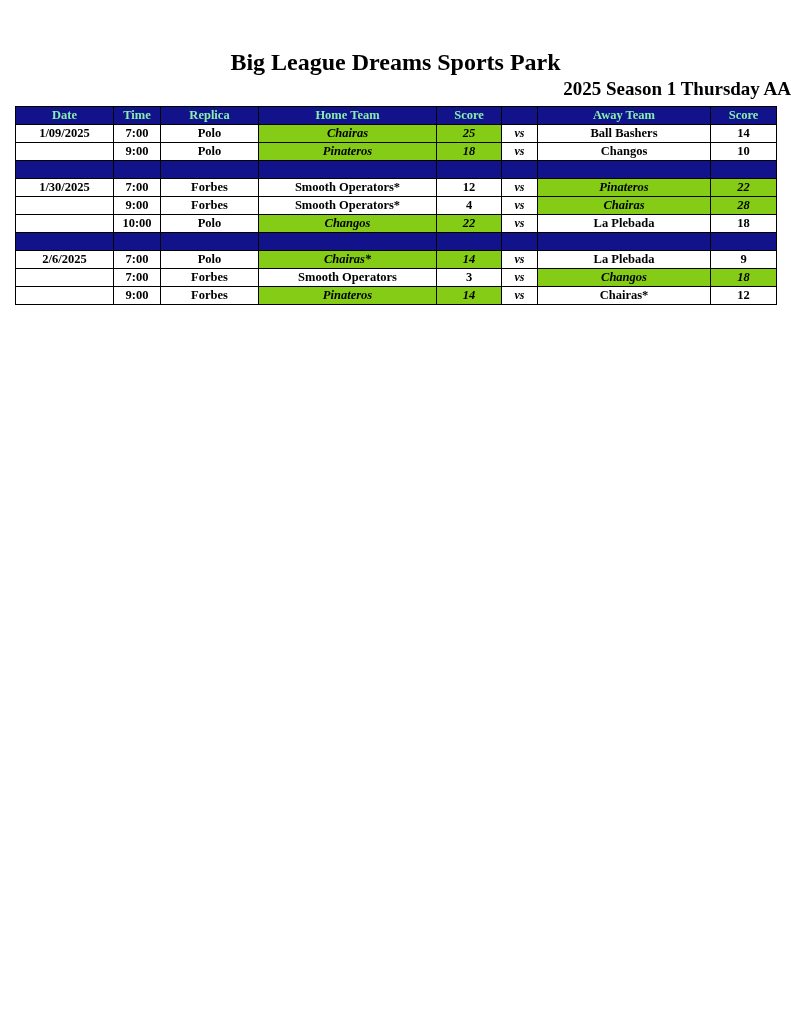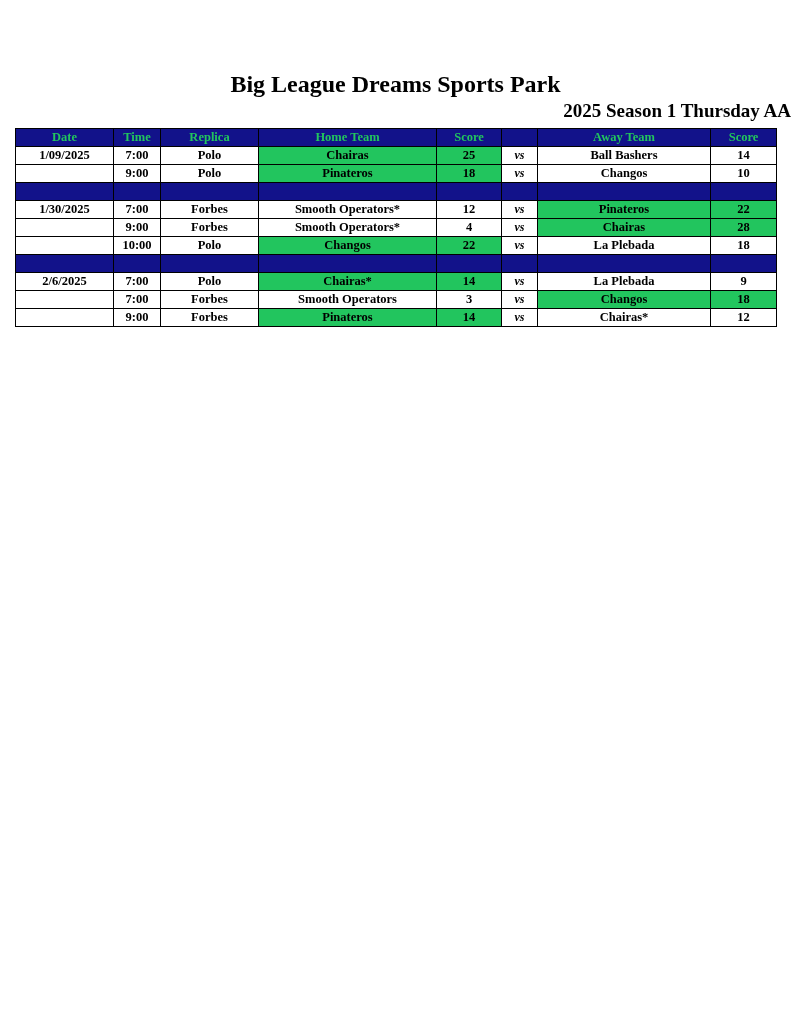--- a/index.html
+++ b/index.html
@@ -10,21 +10,21 @@
   .page {
     position: relative;
     width: 791px;
     height: 1024px;
     background: #ffffff;
     overflow: hidden;
     font-family: "Liberation Serif", serif;
     color: #000000;
   }
   .title {
-    padding-top: 70px;
+    padding-top: 48px;
     text-align: center;
     font-weight: bold;
     font-size: 24px;
     line-height: 28px;
   }
   .subtitle {
     text-align: right;
     font-weight: bold;
     font-size: 19px;
     line-height: 26px;
@@ -51,27 +51,28 @@
     font-family: "Liberation Serif", serif;
     font-weight: bold;
     font-size: 12.5px;
     text-align: center;
     vertical-align: middle;
     white-space: nowrap;
     overflow: hidden;
   }
   table.schedule th {
     background: #12128a;
-    color: #22c55e;
+    color: #86efac;
   }
   table.schedule td.sep {
     background: #12128a;
   }
   table.schedule td.hl {
-    background: #22c55e;
+    background: #84cc16;
+    font-style: italic;
   }
   table.schedule td.vs {
     font-style: italic;
     font-size: 12px;
   }
 </style>
 </head>
 <body>
 
 <div class="page">

